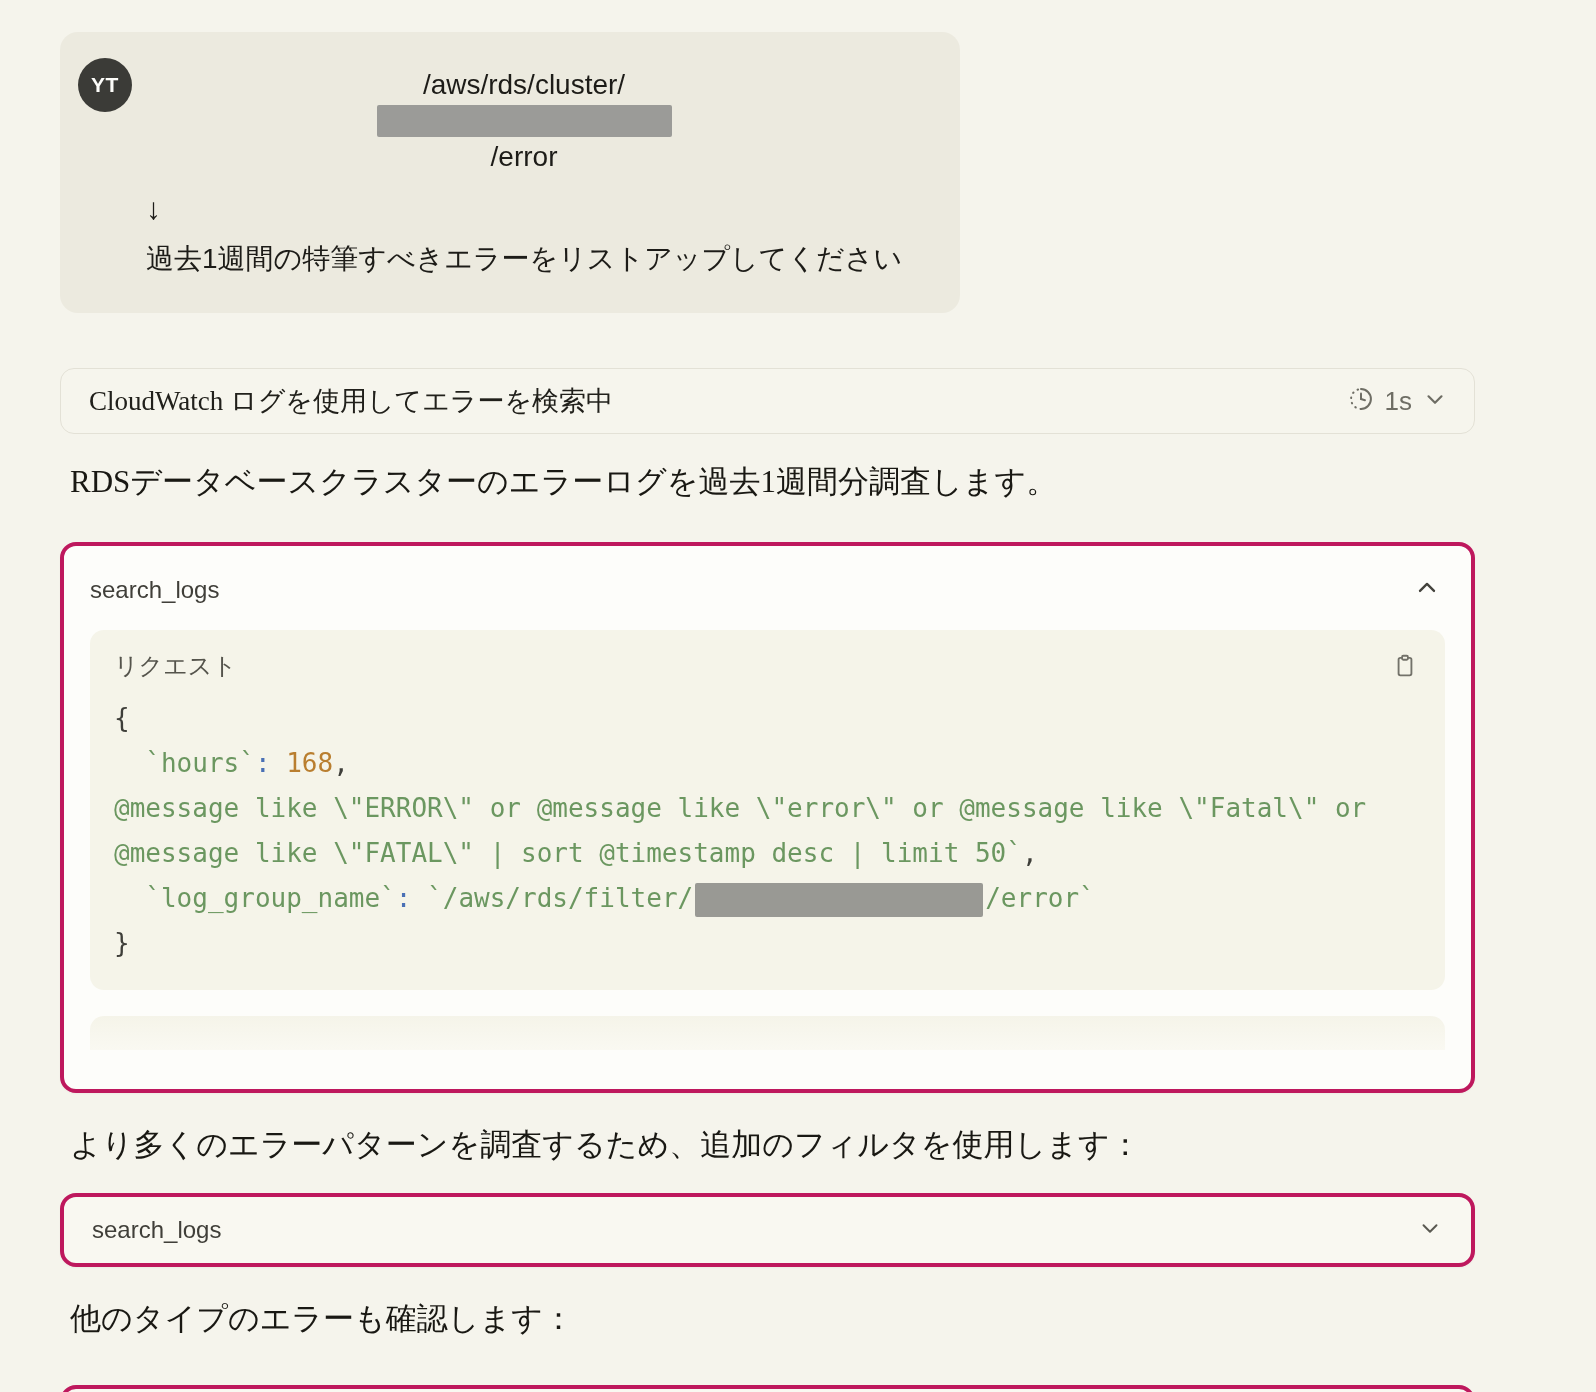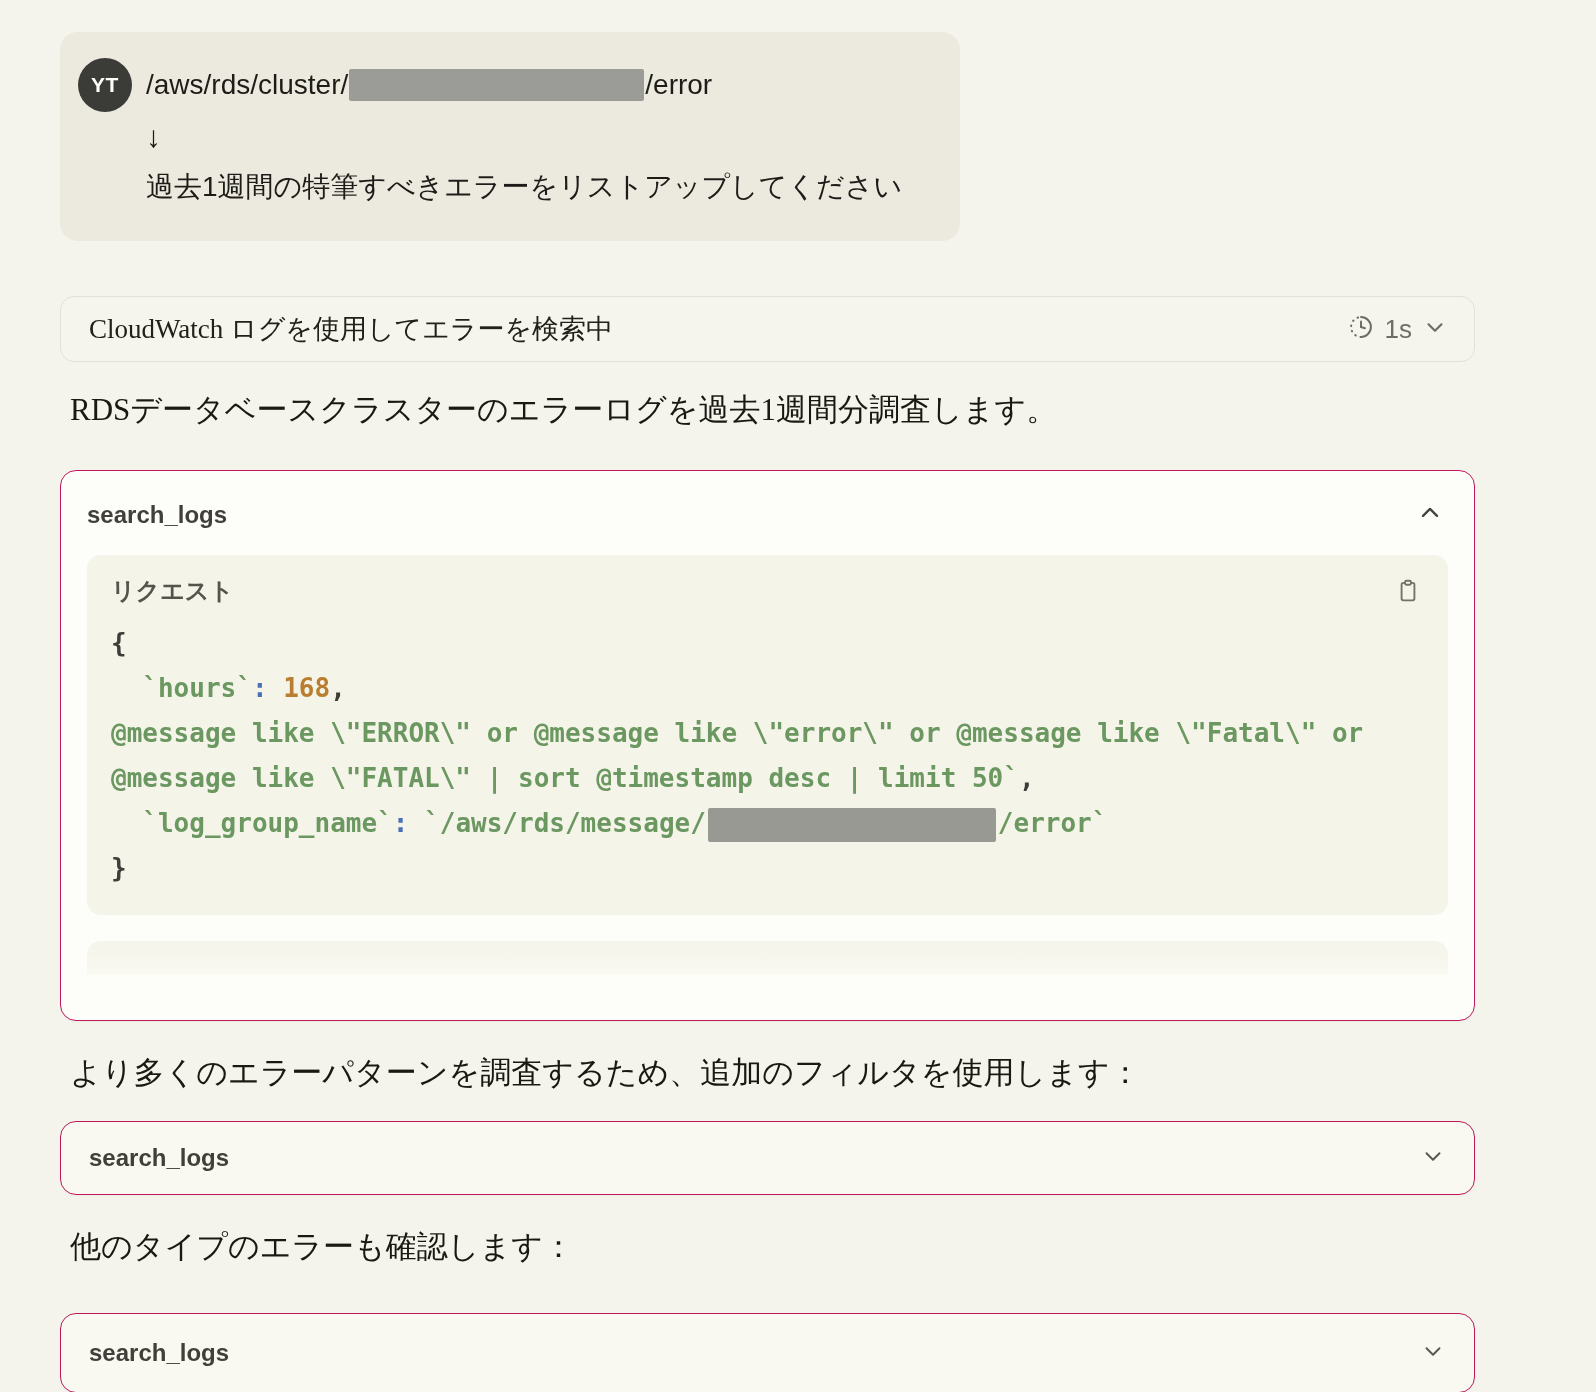--- a/index.html
+++ b/index.html
@@ -27,21 +27,21 @@
     background:#3b3b37;
     border-radius:50%;
     color:#fdfdfa;
     font-weight:bold;
     font-size:21px;
     display:flex; align-items:center; justify-content:center;
     margin-right:14px;
     letter-spacing:0.5px;
   }
   .msg{ font-size:28px; line-height:40px; padding-top:7px; }
-  .msg-line1{ display:flex; align-items:center; white-space:pre; }
+  .msg-line1{ display:flex; align-items:center; white-space:pre;flex-direction:column; }
   .redact{
     display:inline-block;
     background:#9b9b98;
     border-radius:2px;
     vertical-align:middle;
   }
   .redact-user{ width:295px; height:32px; margin:0 1px; }
   .msg-arrow{ margin-top:12px; font-size:30px; }
   .msg-line2{ margin-top:10px; font-size:28px; }
 
@@ -74,25 +74,24 @@
     line-height:44px;
     margin-left:10px;
     color:#191813;
   }
   .para-1{ margin-top:26px; }
   .para-2{ margin-top:30px; }
   .para-3{ margin-top:30px; }
 
   
   .tool-card{
-    border:1px solid #be185d;
+    border:4px solid #be185d;
     border-radius:16px;
     background:#fdfdfa;
     box-shadow:0 1px 2px rgba(60,60,40,0.04);
-    font-weight:bold;
   }
   .tool-card.expanded{
     margin-top:38px;
     height:551px;
     padding:26px 26px 0 26px;
     overflow:hidden;
   }
   .tool-head{
     display:flex; align-items:center; justify-content:space-between;
     cursor:pointer;
@@ -200,21 +199,21 @@
             <rect x="6.5" y="5" width="11" height="15" rx="1.5"></rect>
             <rect x="9.5" y="3.2" width="5" height="3.4" rx="1" fill="#f5f4e9"></rect>
           </svg>
         </span>
       </div>
       <div class="code" id="code-block">
           <div class="code-line"><span class="tok-p">{</span></div>
           <div class="code-line"><span class="tok-p">  </span><span class="tok-g">`hours`</span><span class="tok-b">:</span><span class="tok-p"> </span><span class="tok-o">168</span><span class="tok-p">,</span></div>
           <div class="code-line"><span class="tok-g">@message like \"ERROR\" or @message like \"error\" or @message like \"Fatal\" or</span></div>
           <div class="code-line"><span class="tok-g">@message like \"FATAL\" | sort @timestamp desc | limit 50`</span><span class="tok-p">,</span></div>
-          <div class="code-line"><span class="tok-p">  </span><span class="tok-g">`log_group_name`</span><span class="tok-b">:</span><span class="tok-p"> </span><span class="tok-g">`/aws/rds/message/</span><span class="redact redact-code"></span><span class="tok-g">/error`</span></div>
+          <div class="code-line"><span class="tok-p">  </span><span class="tok-g">`log_group_name`</span><span class="tok-b">:</span><span class="tok-p"> </span><span class="tok-g">`/aws/rds/filter/</span><span class="redact redact-code"></span><span class="tok-g">/error`</span></div>
           <div class="code-line"><span class="tok-p">}</span></div>
         </div>
     </div>
 
     <div class="resp-sliver"></div>
   </div>
 
   <p class="para para-2">より多くのエラーパターンを調査するため、追加のフィルタを使用します：</p>
 
   <div class="tool-card collapsed collapsed-1">

